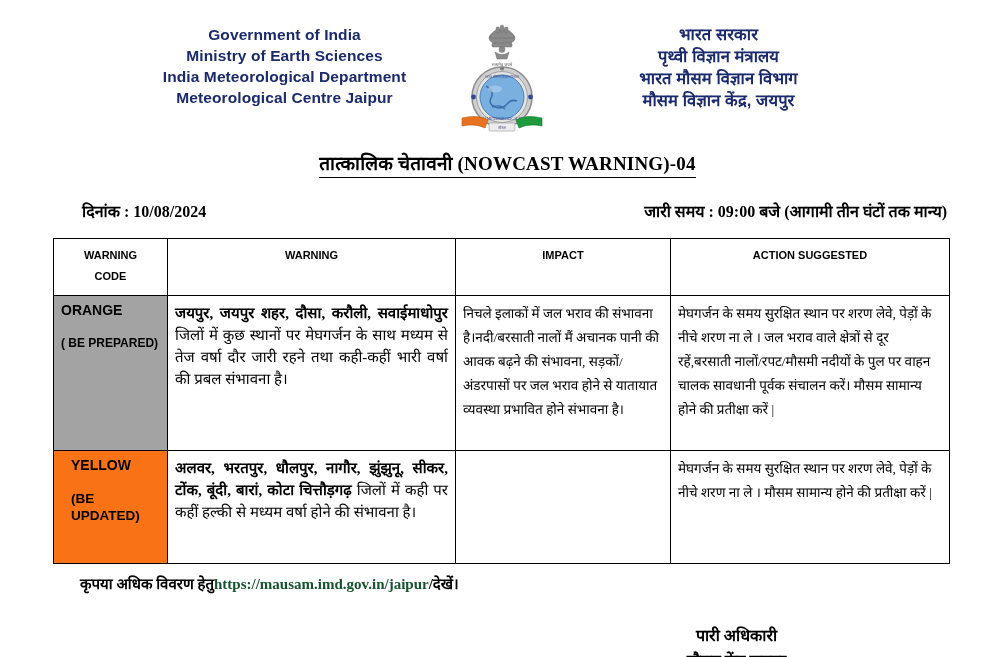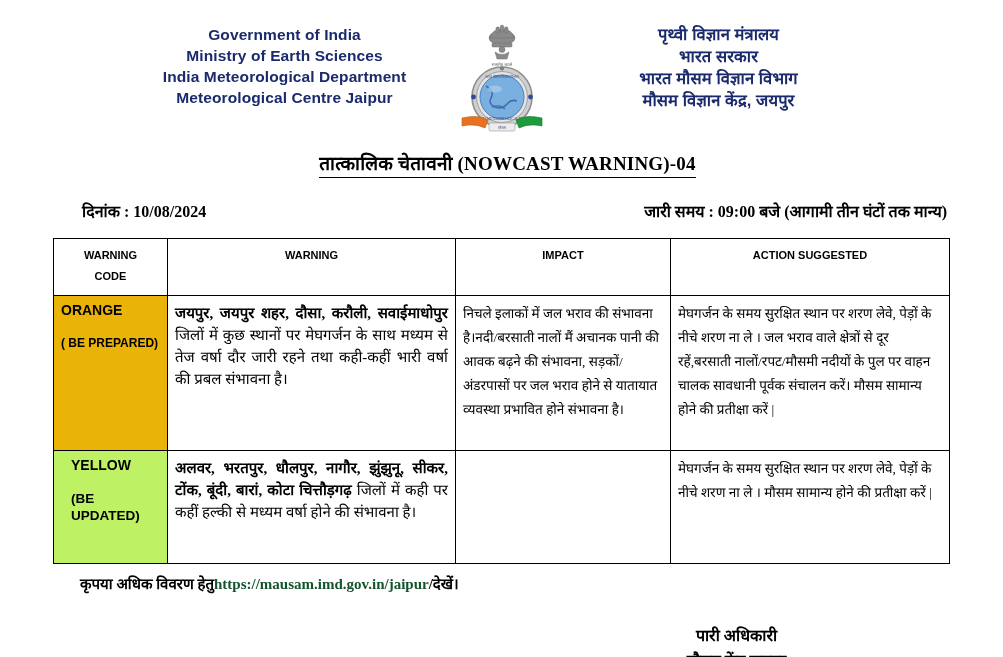--- a/index.html
+++ b/index.html
@@ -111,22 +111,22 @@
   .cell-code {
     font-family: "Liberation Sans", "DejaVu Sans", sans-serif;
     font-weight: bold;
     font-size: 13.5px;
     line-height: 17px;
     vertical-align: middle;
     padding-left: 9px;
   }
   .cell-code .code-name { display: block; font-size: 14px; }
   .cell-code .code-sub  { display: block; margin-top: 16px; font-size: 12px; }
-  .cell-code.orange { background: #eab308; }
-  .cell-code.yellow { background: #bef264; padding-left: 17px; }
+  .cell-code.orange { background: #a3a3a3; }
+  .cell-code.yellow { background: #f97316; padding-left: 17px; }
   .cell-code.yellow .code-sub { font-size: 13.5px; }
 
   .cell-warn {
     font-size: 15px;
     line-height: 22px;
     text-align: justify;
   }
   .cell-warn .districts { font-weight: bold; }
 
   .cell-imp {
@@ -205,22 +205,22 @@
       <text x="46" y="98" font-size="3.4" fill="#3a3a7a" text-anchor="middle" font-family="'Liberation Serif',serif">INDIA METEOROLOGICAL DEPT</text>
 
       <path d="M6 96 q16 -4 26 2 l-3 8 q-10 -5 -23 -2 z" fill="#e8721f" stroke="#b85a16" stroke-width="0.6"></path>
       <path d="M86 96 q-16 -4 -26 2 l3 8 q10 -5 23 -2 z" fill="#1e9b3c" stroke="#137a2c" stroke-width="0.6"></path>
       <rect x="33" y="101" width="26" height="8" rx="1.5" fill="#ececec" stroke="#9a9a9a" stroke-width="0.6"></rect>
       <text x="46" y="107" font-size="3.6" fill="#3a3a7a" text-anchor="middle" font-family="'Liberation Serif',serif">मौसम</text>
     </svg>
   </div>
 
   <div class="header-block right">
+    <div>भारत सरकार</div>
     <div>पृथ्वी विज्ञान मंत्रालय</div>
-    <div>भारत सरकार</div>
     <div>भारत मौसम विज्ञान विभाग</div>
     <div>मौसम विज्ञान केंद्र, जयपुर</div>
   </div>
 </div>
 
 <div class="title-wrap">
   <span class="doc-title">तात्कालिक चेतावनी (NOWCAST WARNING)-04</span>
 </div>
 
 <div class="meta-row">

